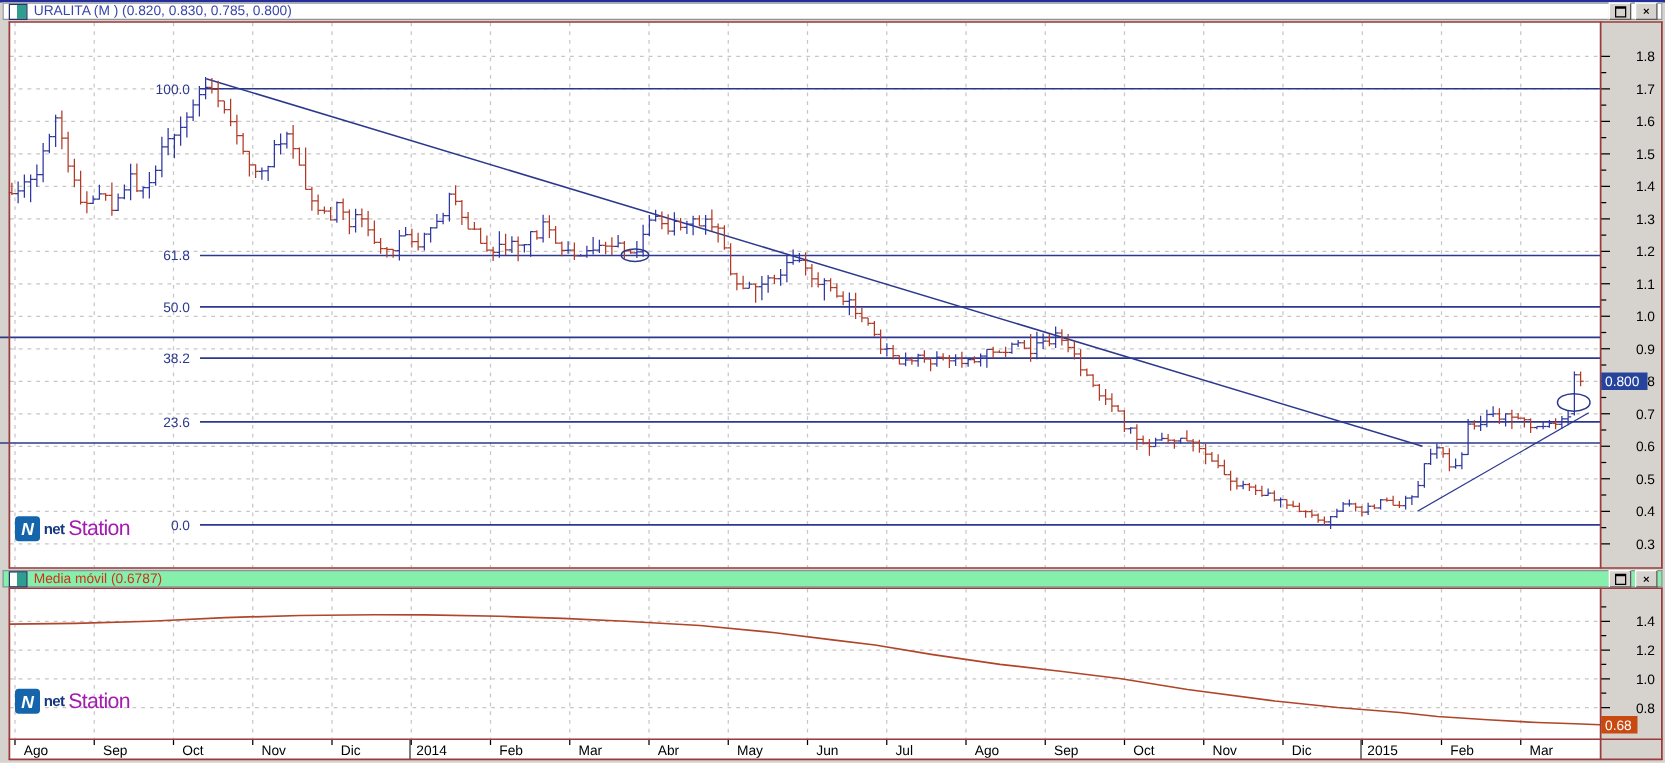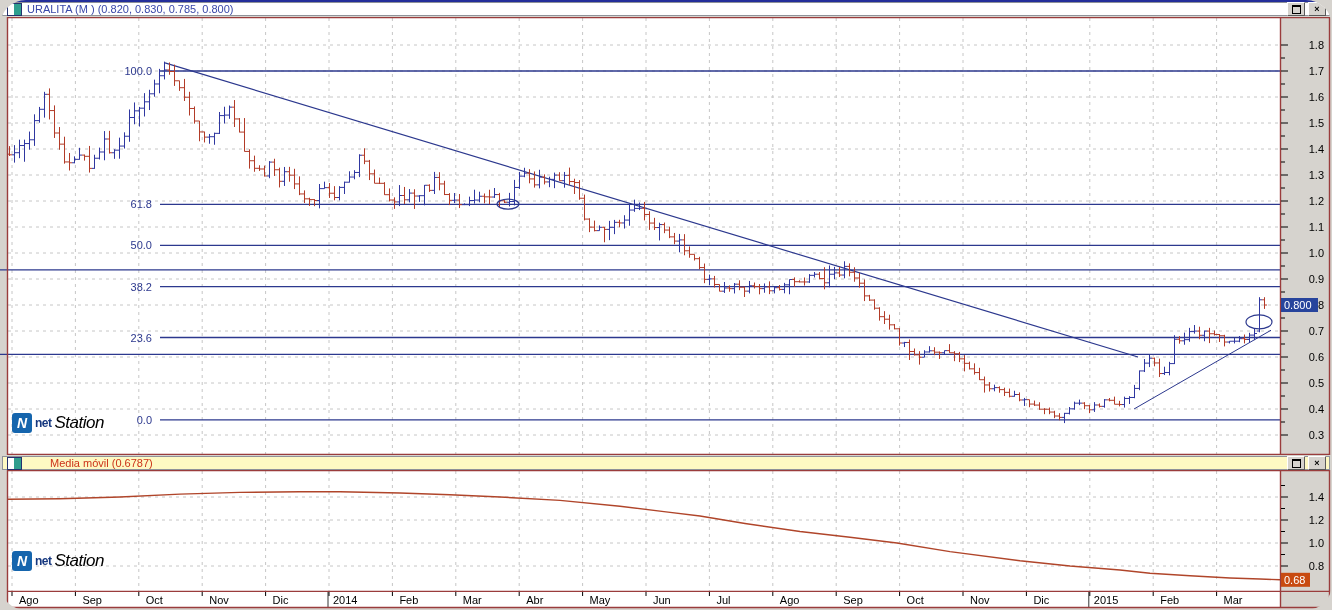--- a/index.html
+++ b/index.html
@@ -1,40 +1,40 @@
 <!DOCTYPE html>
 <html><head>
 <meta charset="utf-8">
 <style>
   html,body{margin:0;padding:0;background:#d6d3ce;font-family:"Liberation Sans",sans-serif;}
-  .screen{position:relative;width:1332px;height:610px;background:#d6d3ce;overflow:hidden;border-radius:26px;}
+  .screen{position:relative;width:1332px;height:610px;background:#d6d3ce;overflow:hidden;}
   .topline{position:absolute;top:0;left:0;width:100%;height:2px;background:#232e9a;}
   .titlebar{position:absolute;left:2px;right:2px;height:14px;display:flex;align-items:center;
             font-size:11px;padding-left:4px;border:1px solid #8f9299;box-sizing:border-box;}
   .titlebar.top{top:2px;background:#ffffff;color:#3847a8;}
-  .titlebar.bottom{top:456px;background:#fef9c3;color:#cc3318;gap:23px;}
+  .titlebar.bottom{top:456px;background:#86efac;color:#cc3318;}
   .win-icon{width:13px;height:11px;border:1px solid #26316e;margin-right:5px;flex:0 0 auto;
             background:linear-gradient(90deg,#ffffff 0 45%,#2f9e8e 45% 100%);}
   .tb-title{white-space:nowrap;}
   .tb-btns{margin-left:auto;display:flex;gap:3px;padding-right:3px;}
   .tb-btn{width:16px;height:12px;background:#d6d3ce;border-top:1px solid #ffffff;border-left:1px solid #ffffff;
           border-right:1px solid #5a5a5a;border-bottom:1px solid #5a5a5a;display:flex;align-items:center;
           justify-content:center;font-size:9px;font-weight:bold;color:#000;line-height:1;cursor:default;}
   .restore-glyph{width:7px;height:6px;border:1px solid #000;border-top-width:2px;}
   svg{position:absolute;left:0;display:block;}
   #topChart{top:17px;}
   #bottomChart{top:470px;}
   #xAxis{top:592px;}
   .logo{position:absolute;display:flex;align-items:center;gap:3px;z-index:5;}
   .logo1{left:12px;top:413px;}
   .logo2{left:12px;top:551px;}
   .logo-icon{width:20px;height:20px;background:#1565ad;color:#fff;font-weight:bold;font-style:italic;
              font-size:14px;display:flex;align-items:center;justify-content:center;border-radius:3px;}
   .logo-net{font-size:12px;font-weight:bold;color:#16387f;letter-spacing:-0.5px;}
-  .logo-station{font-size:17px;color:#000000;letter-spacing:-0.5px;font-style:italic;}
+  .logo-station{font-size:17px;color:#a21caf;letter-spacing:-0.5px;}
 </style>
 </head>
 <body>
 
 <div class="screen">
   <div class="topline"></div>
 
   <div class="titlebar top">
     <span class="win-icon"></span>
     <span class="tb-title">URALITA (M ) (0.820, 0.830, 0.785, 0.800)</span>

